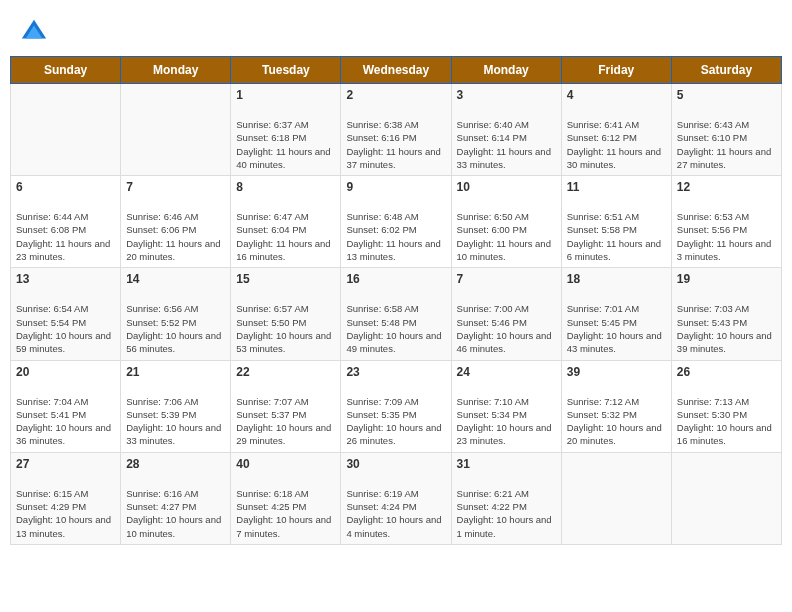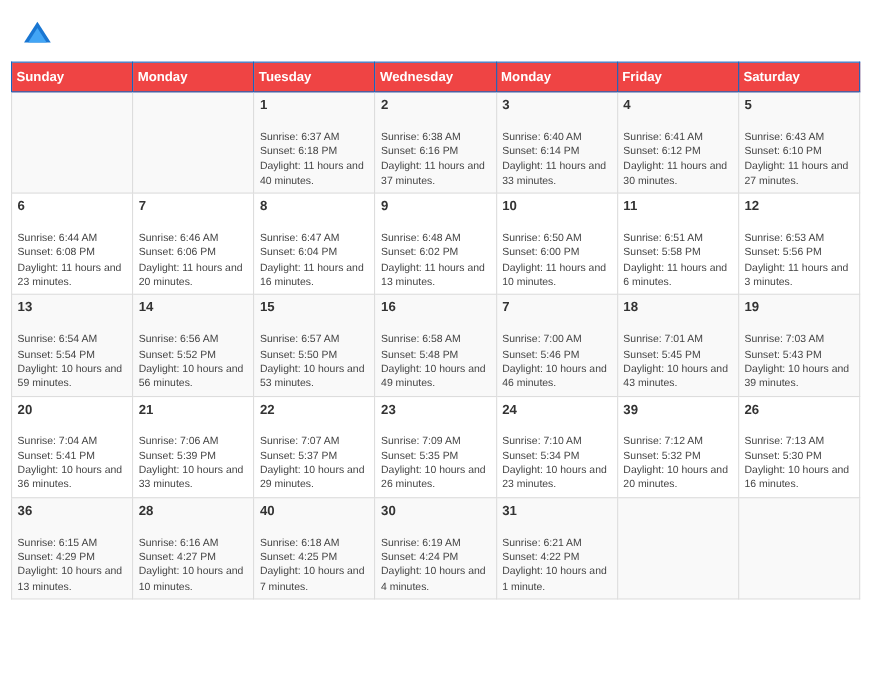--- a/index.html
+++ b/index.html
@@ -45,26 +45,26 @@
       font-size: 14px;
       color: #555;
       font-weight: normal;
     }
     .calendar {
       width: 100%;
       border-collapse: collapse;
       margin-top: 4px;
     }
     .calendar th {
-      background: #ef4444;
+      background: #a16207;
       color: #fff;
       font-size: 12px;
       font-weight: bold;
       padding: 6px 4px;
-      text-align: left;
+      text-align: center;
       border: 1px solid #1565c0;
     }
     .calendar td {
       border: 1px solid #ddd;
       vertical-align: top;
       padding: 4px 5px;
       width: 110px;
       min-height: 80px;
       font-size: 10px;
       color: #333;
@@ -234,21 +234,21 @@
           <span class="day-num">39</span>
           <div class="day-info">Sunrise: 7:12 AM<br>Sunset: 5:32 PM<br>Daylight: 10 hours and 20 minutes.</div>
         </td>
         <td>
           <span class="day-num">26</span>
           <div class="day-info">Sunrise: 7:13 AM<br>Sunset: 5:30 PM<br>Daylight: 10 hours and 16 minutes.</div>
         </td>
       </tr>
       <tr>
         <td>
-          <span class="day-num">36</span>
+          <span class="day-num">27</span>
           <div class="day-info">Sunrise: 6:15 AM<br>Sunset: 4:29 PM<br>Daylight: 10 hours and 13 minutes.</div>
         </td>
         <td>
           <span class="day-num">28</span>
           <div class="day-info">Sunrise: 6:16 AM<br>Sunset: 4:27 PM<br>Daylight: 10 hours and 10 minutes.</div>
         </td>
         <td>
           <span class="day-num">40</span>
           <div class="day-info">Sunrise: 6:18 AM<br>Sunset: 4:25 PM<br>Daylight: 10 hours and 7 minutes.</div>
         </td>

